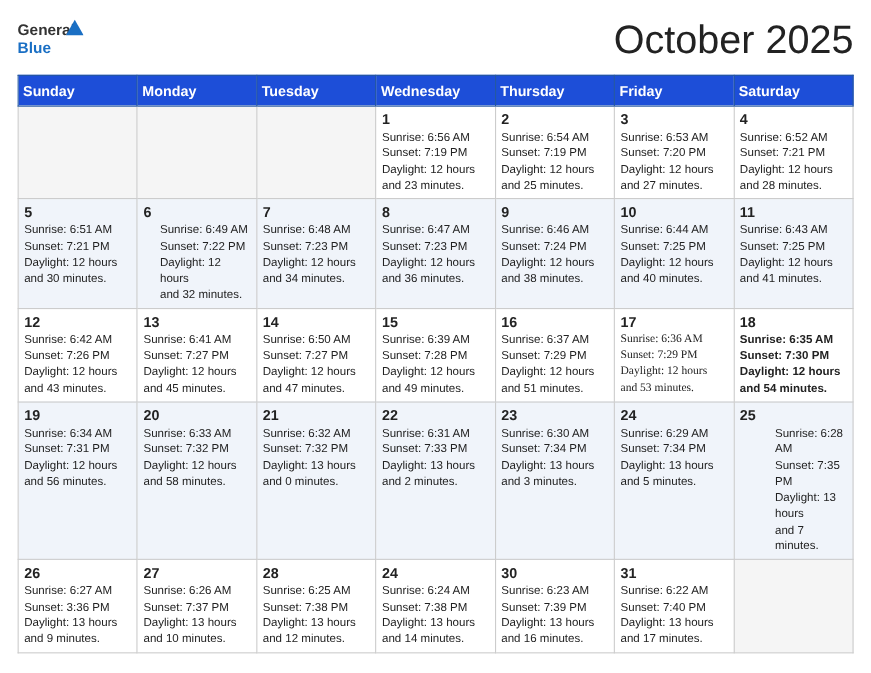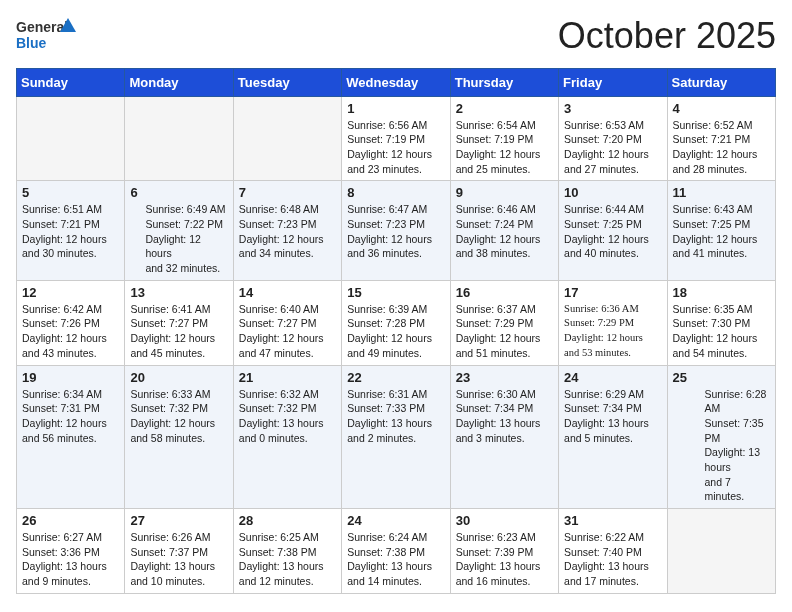--- a/index.html
+++ b/index.html
@@ -202,21 +202,21 @@
         </td>
         <td>
           <span class="day-number">13</span>
           <div class="day-info" style="white-space: pre-line;">Sunrise: 6:41 AM
 Sunset: 7:27 PM
 Daylight: 12 hours
 and 45 minutes.</div>
         </td>
         <td>
           <span class="day-number">14</span>
-          <div class="day-info" style="white-space: pre-line;">Sunrise: 6:40 AM
+          <div class="day-info" style="white-space: pre-line;">Sunrise: 6:50 AM
 Sunset: 7:27 PM
 Daylight: 12 hours
 and 47 minutes.</div>
         </td>
         <td>
           <span class="day-number">15</span>
           <div class="day-info" style="white-space: pre-line;">Sunrise: 6:39 AM
 Sunset: 7:28 PM
 Daylight: 12 hours
 and 49 minutes.</div>
@@ -230,21 +230,21 @@
         </td>
         <td>
           <span class="day-number">17</span>
           <div class="day-info" style="white-space: pre-line; font-family: Liberation Serif, serif;">Sunrise: 6:36 AM
 Sunset: 7:29 PM
 Daylight: 12 hours
 and 53 minutes.</div>
         </td>
         <td>
           <span class="day-number">18</span>
-          <div class="day-info" style="white-space: pre-line;">Sunrise: 6:35 AM
+          <div class="day-info" style="white-space: pre-line; font-weight: bold;">Sunrise: 6:35 AM
 Sunset: 7:30 PM
 Daylight: 12 hours
 and 54 minutes.</div>
         </td>
       </tr>
       <tr>
         <td>
           <span class="day-number">19</span>
           <div class="day-info" style="white-space: pre-line;">Sunrise: 6:34 AM
 Sunset: 7:31 PM

